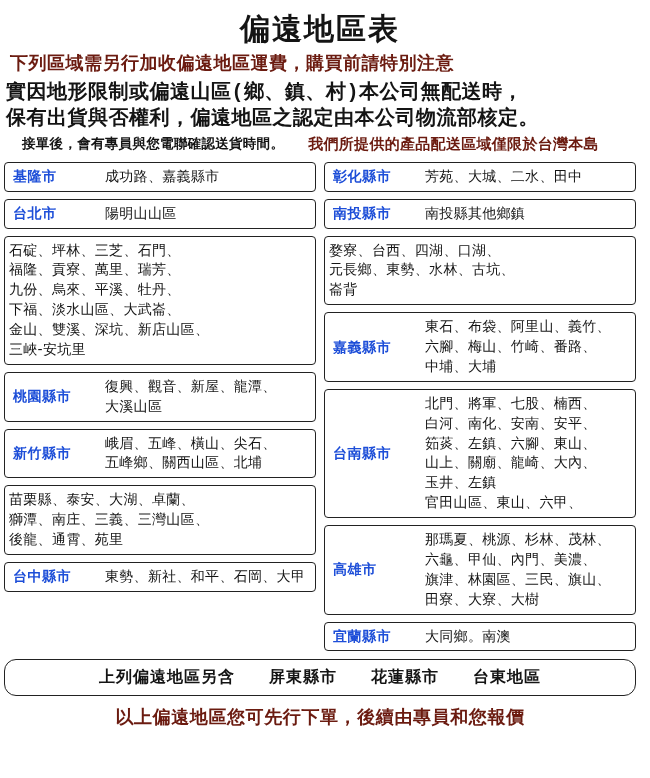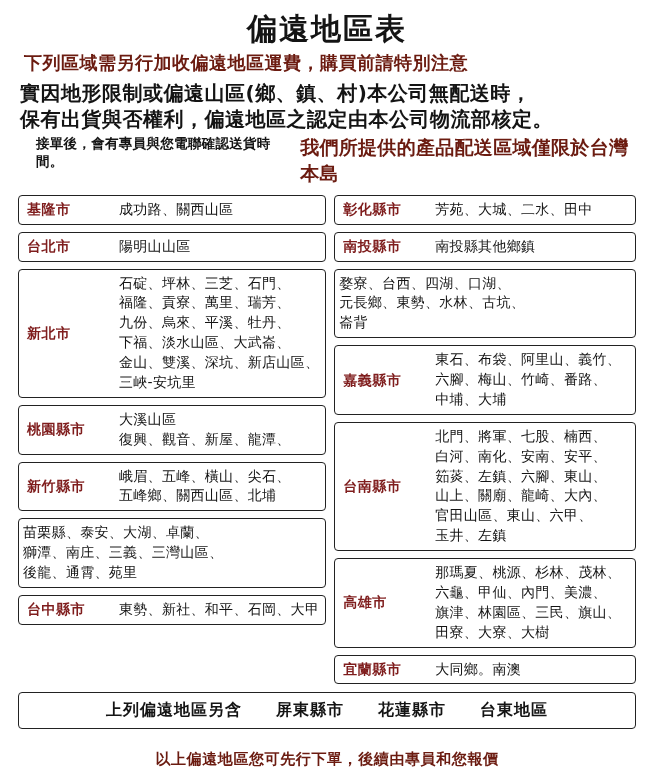--- a/index.html
+++ b/index.html
@@ -6,21 +6,21 @@
   body{
     width:650px;height:778px;
     background:#ffffff;
     font-family:"DejaVu Sans","Liberation Sans",sans-serif;
     color:#1a1a1a;
     overflow:hidden;
   }
   .page{
     width:650px;height:770px;
     box-sizing:border-box;
-    padding:8px 14px 0 18px;
+    padding:8px 14px 0 4px;
     position:relative;
   }
   .title{
     text-align:center;
     font-size:30px;
     font-weight:bold;
     letter-spacing:2px;
     color:#141414;
     margin:4px 0 6px 0;
     line-height:1.1;
@@ -32,36 +32,37 @@
     margin:0 0 5px 6px;
     letter-spacing:0.5px;
   }
   .lead{
     font-size:20px;
     font-weight:bold;
     line-height:1.32;
     color:#141414;
     margin:0 0 2px 2px;
     letter-spacing:0.5px;
+    font-family:Liberation Mono, monospace;
   }
   .lead .l2{display:block;}
   .confirm-row{
     display:flex;
     align-items:flex-start;
     gap:24px;
     margin:2px 0 8px 18px;
   }
   .confirm-left{
     font-size:13.5px;
     font-weight:bold;
     color:#141414;
     letter-spacing:0.3px;
   }
   .confirm-right{
-    font-size:19px;
+    font-size:15px;
     font-weight:bold;
     color:#6b1b10;
     letter-spacing:0.3px;
   }
   .grid{
     display:flex;
     gap:8px;
     align-items:flex-start;
   }
   .col{flex:1 1 0;display:flex;flex-direction:column;gap:7px;}
@@ -75,53 +76,53 @@
   }
   .box .city{
     flex:0 0 86px;
     display:flex;
     align-items:center;
     justify-content:flex-start;
     padding:4px 2px 4px 8px;
     font-size:14px;
     font-weight:bold;
     letter-spacing:0.5px;
-    color:#7f1d1d;
+    color:#1d4ed8;
     line-height:1.35;
   }
   .box .areas{
     flex:1 1 auto;
     padding:4px 6px 4px 4px;
     font-size:14px;
     line-height:1.42;
     color:#141414;
     letter-spacing:0.3px;
     display:flex;
     flex-direction:column;
     justify-content:center;
   }
   .box .areas span{display:block;white-space:nowrap;}
   .footer{
     margin-top:8px;
     border:1.5px solid #222;
-    border-radius:4px;
+    border-radius:12px;
     padding:7px 4px;
     display:flex;
     justify-content:center;
     align-items:center;
     gap:34px;
     font-size:16px;
     font-weight:bold;
     letter-spacing:1px;
     color:#141414;
   }
   .lastline{
     text-align:center;
-    margin-top:21px;
-    font-size:15px;
+    margin-top:9px;
+    font-size:18px;
     font-weight:bold;
     color:#6b1b10;
     letter-spacing:0.6px;
   }
 </style>
 </head>
 <body>
 
 <div class="page">
 
@@ -138,45 +139,44 @@
     <span class="confirm-left">接單後，會有專員與您電聯確認送貨時間。</span>
     <span class="confirm-right">我們所提供的產品配送區域僅限於台灣本島</span>
   </div>
 
   <div class="grid">
 
     <div class="col">
       <div class="box">
         <div class="city">基隆市</div>
         <div class="areas">
-          <span>成功路、關西山區</span>
+          <span>成功路、嘉義縣市</span>
         </div>
       </div>
       <div class="box">
         <div class="city">台北市</div>
         <div class="areas">
           <span>陽明山山區</span>
         </div>
       </div>
       <div class="box">
-        <div class="city">新北市</div>
         <div class="areas">
           <span>石碇、坪林、三芝、石門、</span>
           <span>福隆、貢寮、萬里、瑞芳、</span>
           <span>九份、烏來、平溪、牡丹、</span>
           <span>下福、淡水山區、大武崙、</span>
           <span>金山、雙溪、深坑、新店山區、</span>
           <span>三峽-安坑里</span>
         </div>
       </div>
       <div class="box">
         <div class="city">桃園縣市</div>
         <div class="areas">
+          <span>復興、觀音、新屋、龍潭、</span>
           <span>大溪山區</span>
-          <span>復興、觀音、新屋、龍潭、</span>
         </div>
       </div>
       <div class="box">
         <div class="city">新竹縣市</div>
         <div class="areas">
           <span>峨眉、五峰、橫山、尖石、</span>
           <span>五峰鄉、關西山區、北埔</span>
         </div>
       </div>
       <div class="box">
@@ -222,22 +222,22 @@
           <span>中埔、大埔</span>
         </div>
       </div>
       <div class="box">
         <div class="city">台南縣市</div>
         <div class="areas">
           <span>北門、將軍、七股、楠西、</span>
           <span>白河、南化、安南、安平、</span>
           <span>筎菼、左鎮、六腳、東山、</span>
           <span>山上、關廟、龍崎、大內、</span>
+          <span>玉井、左鎮</span>
           <span>官田山區、東山、六甲、</span>
-          <span>玉井、左鎮</span>
         </div>
       </div>
       <div class="box">
         <div class="city">高雄市</div>
         <div class="areas">
           <span>那瑪夏、桃源、杉林、茂林、</span>
           <span>六龜、甲仙、內門、美濃、</span>
           <span>旗津、林園區、三民、旗山、</span>
           <span>田寮、大寮、大樹</span>
         </div>

